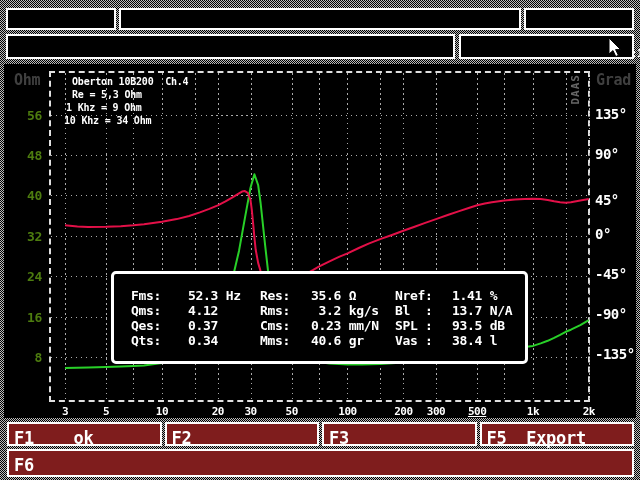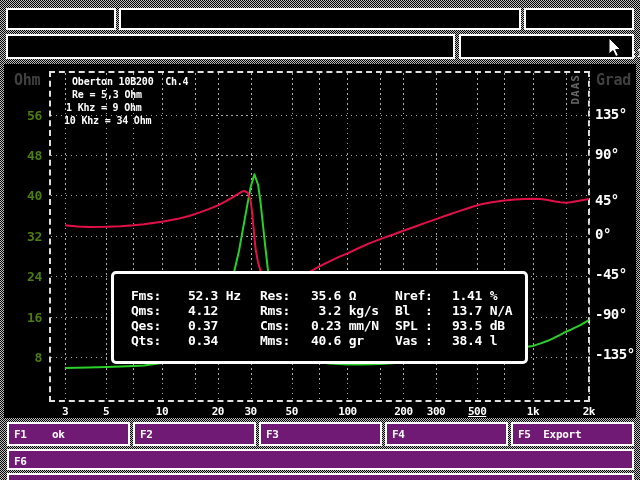--- a/index.html
+++ b/index.html
@@ -45,22 +45,22 @@
     position:absolute;left:111px;top:271px;width:417px;height:93px;box-sizing:border-box;
     background:#000;border:3px solid #fff;border-radius:5px;z-index:8;
     display:grid;grid-template-columns:57px 72px 51px 84px 57px 1fr;
     align-content:center;row-gap:2px;padding-left:17px;
     color:#fff;font-size:13px;letter-spacing:-0.3px;white-space:pre;line-height:13px;
   }
   .fkey-row{position:absolute;left:7px;width:627px;display:flex;gap:3px;z-index:3;}
   #fkey-row-1{top:422px;height:24px;}
   #fkey-row-2{top:449px;height:23px;flex-direction:column;}
   .fkey{
-    flex:1;background:#701a75;border:2px solid #fff;box-sizing:border-box;color:#fff;
-    font-size:11px;letter-spacing:-0.3px;white-space:pre;padding:4px 4px 0 5px;
+    flex:1;background:#7f1d1d;border:2px solid #fff;box-sizing:border-box;color:#fff;
+    font-size:17px;letter-spacing:-0.3px;white-space:pre;padding:4px 4px 0 5px;
   }
   #cursor{position:absolute;left:608px;top:38px;z-index:20;}
 </style>
 </head>
 <body>
 
 <div class="bar" style="left:6px;top:8px;width:110px;height:22px;">
   <div class="inner">ESC Ende</div>
 </div>
 <div class="bar" style="left:119px;top:8px;width:402px;height:22px;">
@@ -151,21 +151,20 @@
   <polyline id="curve-green" fill="none" stroke-width="2" stroke-linejoin="round" points="65.0,368.1 88.2,367.6 106.2,367.1 120.8,366.6 133.3,366.1 144.0,365.6 162.0,363.1 176.7,359.0 189.1,353.0 199.9,344.9 209.3,333.8 217.8,319.1 225.5,301.4 232.5,278.7 239.0,250.9 244.9,218.1 250.5,187.8 254.4,174.2 258.2,185.3 260.6,203.0 265.2,245.9 269.5,283.8 273.7,309.0 279.5,329.2 284.9,341.9 291.7,350.4 299.3,356.0 306.3,359.0 318.8,362.1 329.5,363.6 339.0,364.1 347.5,364.6 362.2,364.6 380.2,364.1 403.3,362.6 421.3,360.5 436.0,358.5 459.2,355.5 477.2,353.0 491.8,350.9 504.3,349.4 515.0,347.9 524.5,346.9 533.0,345.9 540.7,343.4 547.7,340.8 554.1,337.8 560.1,334.8 565.7,331.8 570.9,329.7 580.3,325.2 588.8,320.1" stroke="#28d028"></polyline>
   <polyline id="curve-red" fill="none" stroke-width="2" stroke-linejoin="round" points="65.0,225.3 77.4,226.5 88.2,227.0 106.2,226.8 120.8,226.2 133.3,225.3 144.0,224.2 162.0,221.8 176.7,219.1 189.1,216.0 199.9,212.4 209.3,208.9 217.8,205.3 225.5,201.3 232.5,197.3 239.0,193.3 242.0,191.6 244.9,191.1 247.8,192.9 250.5,200.0 251.8,209.8 253.1,223.1 254.4,237.3 255.7,249.8 258.2,263.1 260.6,271.1 262.9,275.6 267.4,279.1 273.7,280.9 283.2,281.8 291.7,280.9 299.3,278.2 306.3,273.8 312.8,270.2 318.8,266.7 329.5,261.3 339.0,256.9 347.5,253.3 358.8,248.0 368.6,243.6 380.2,239.1 392.6,234.7 403.3,230.7 414.6,226.7 424.5,223.1 436.0,219.1 448.4,214.7 459.2,211.1 468.7,208.0 477.2,205.3 484.8,203.6 491.8,202.2 504.3,200.4 515.0,199.6 524.5,199.1 533.0,198.7 540.7,199.1 547.7,200.0 554.1,201.3 560.1,202.2 565.7,202.7 570.9,202.2 580.3,200.4 588.8,199.1" stroke="#e31048"></polyline>
 </svg>
 
 <div id="param-box"><span>Fms:</span><span>52.3 Hz</span><span>Res:</span><span>35.6 Ω</span><span>Nref:</span><span>1.41 %</span><span>Qms:</span><span>4.12</span><span>Rms:</span><span> 3.2 kg/s</span><span>Bl  :</span><span>13.7 N/A</span><span>Qes:</span><span>0.37</span><span>Cms:</span><span>0.23 mm/N</span><span>SPL :</span><span>93.5 dB</span><span>Qts:</span><span>0.34</span><span>Mms:</span><span>40.6 gr</span><span>Vas :</span><span>38.4 l</span></div>
 
 <div class="fkey-row" id="fkey-row-1">
   <div class="fkey">F1    ok</div>
   <div class="fkey">F2</div>
   <div class="fkey">F3</div>
-  <div class="fkey">F4</div>
   <div class="fkey">F5  Export</div>
 </div>
 <div class="fkey-row" id="fkey-row-2">
   <div class="fkey">F6</div>
   <div class="fkey">F7</div>
   <div class="fkey">F8</div>
   <div class="fkey">F9</div>
   <div class="fkey">F10</div>
 </div>
 

